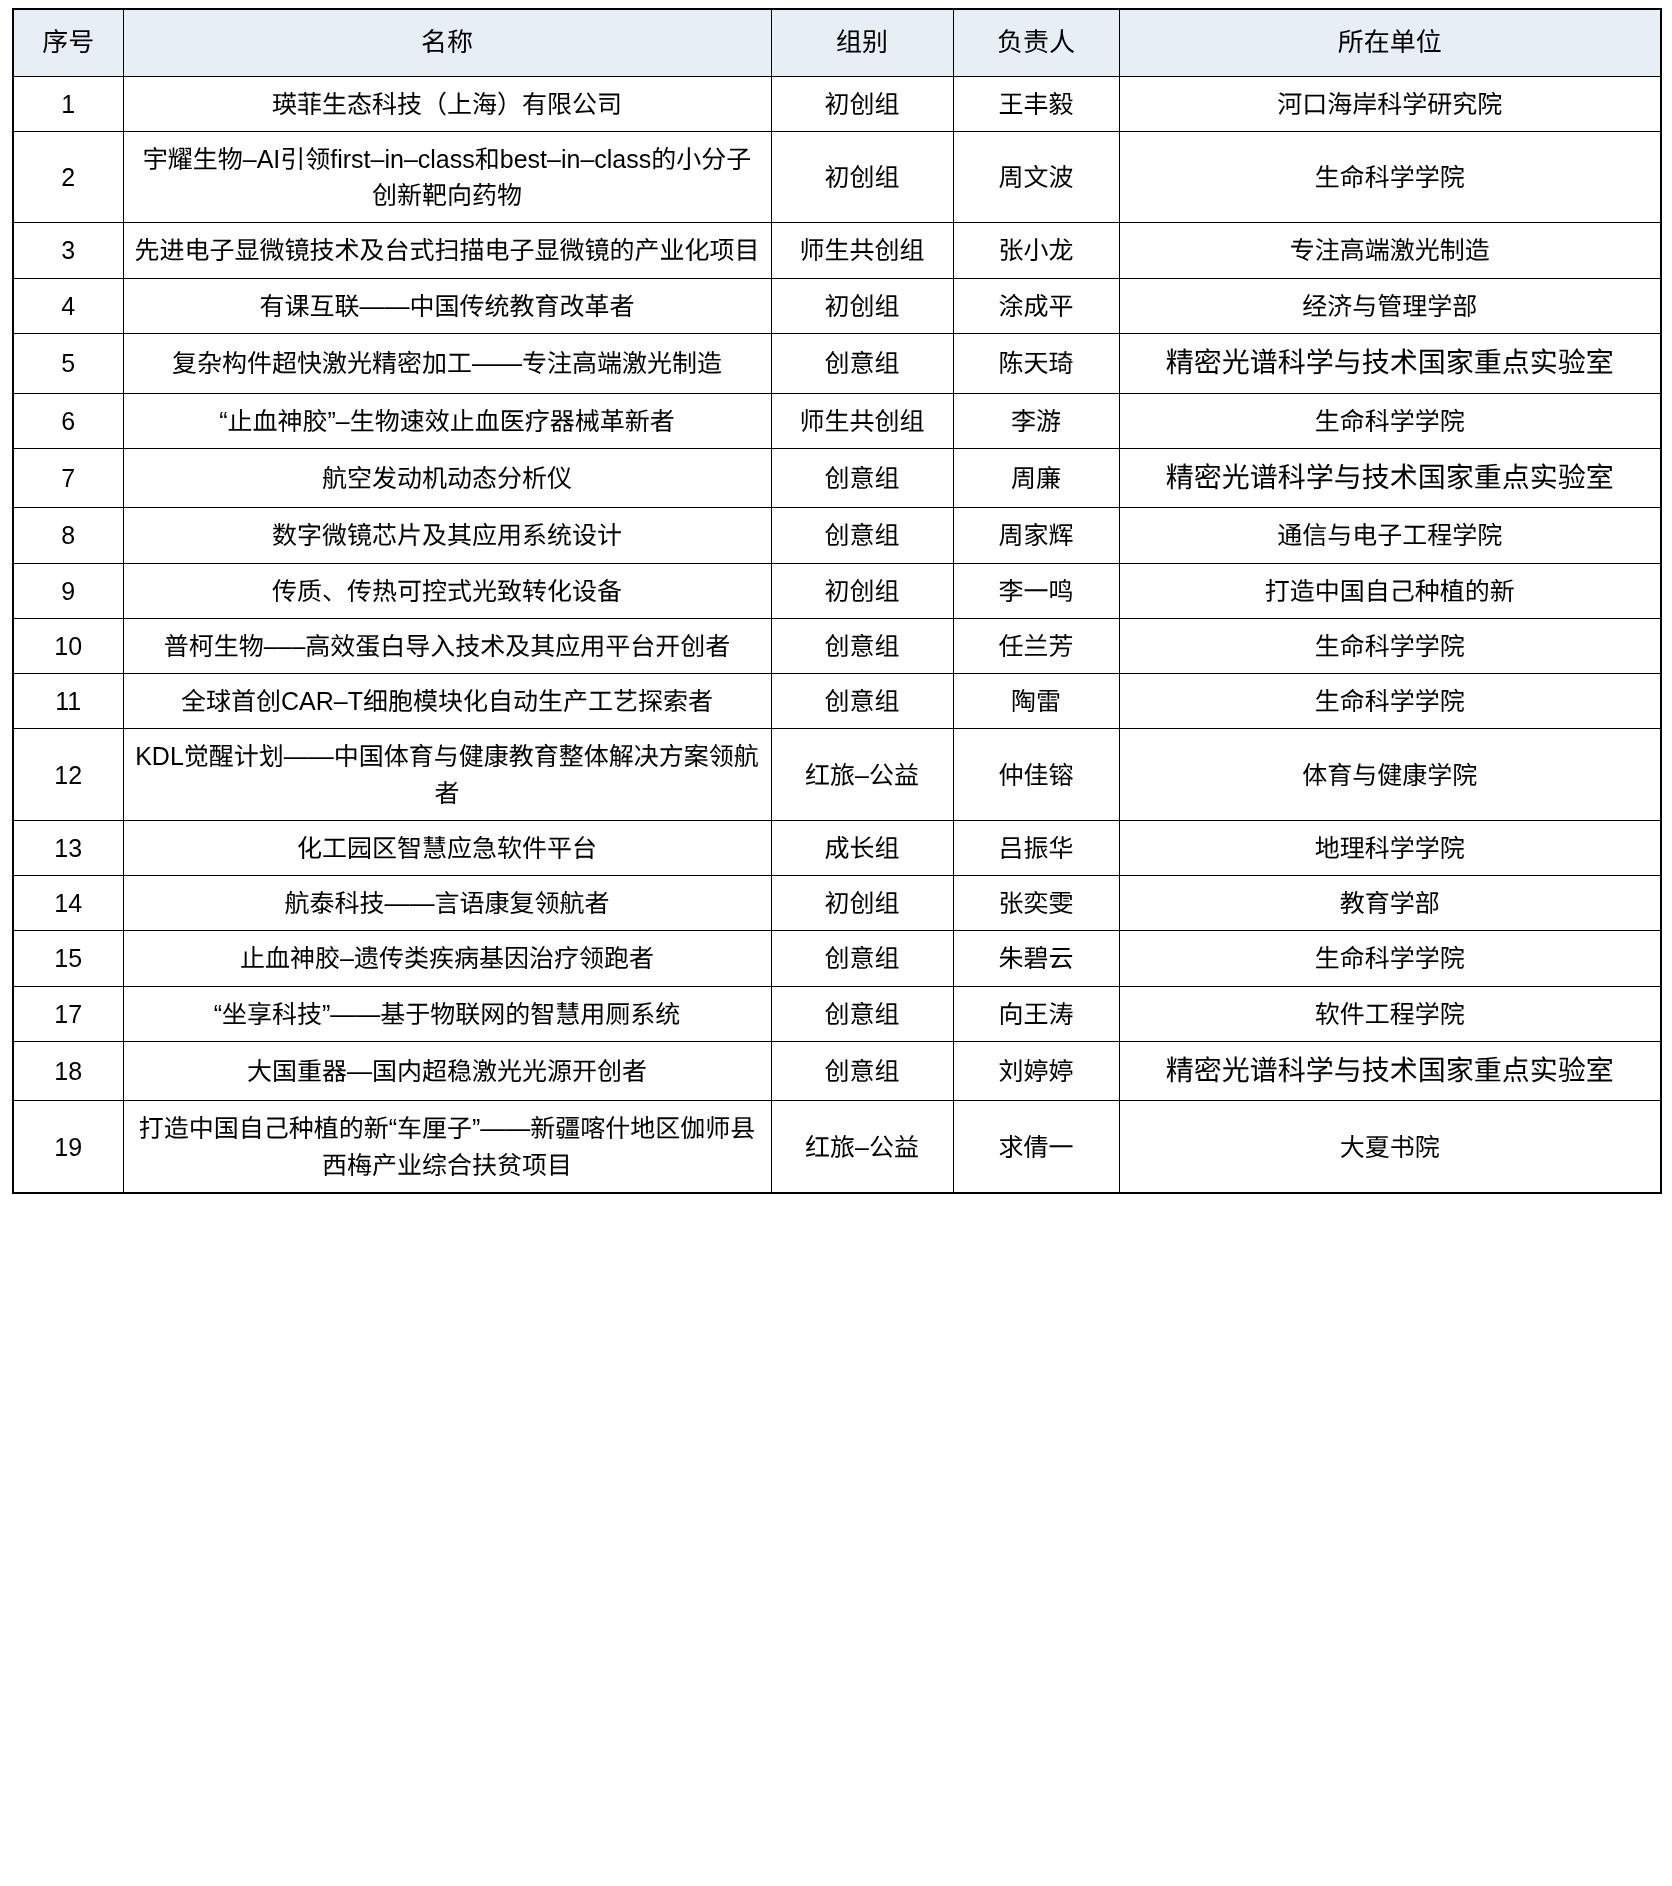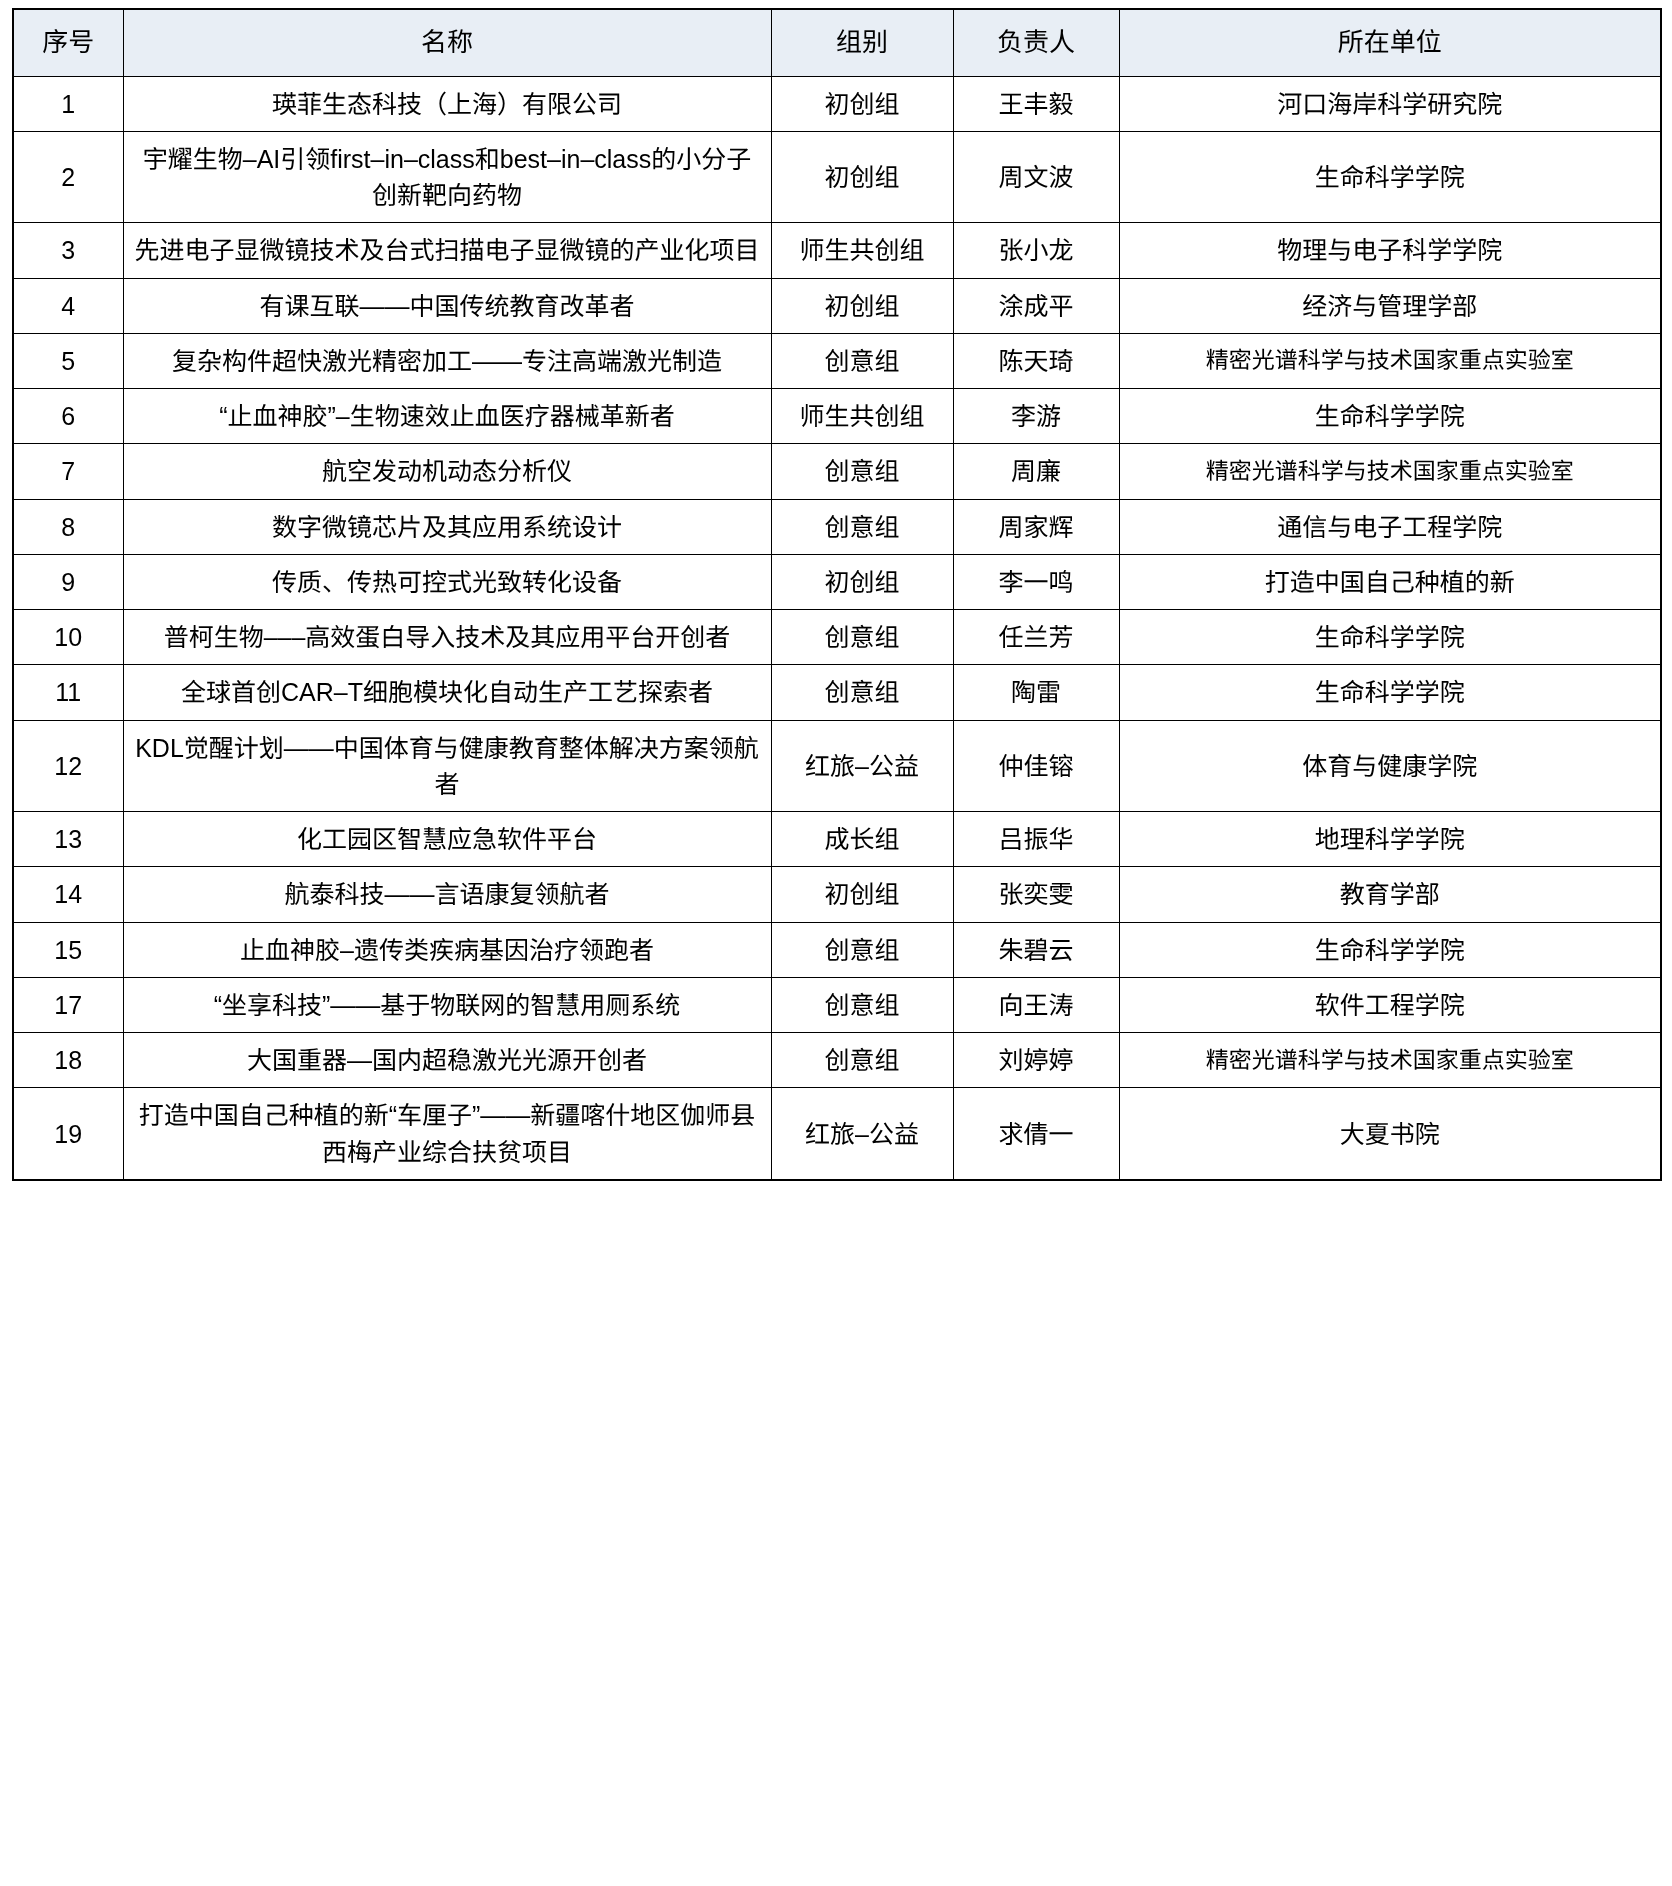--- a/index.html
+++ b/index.html
@@ -58,21 +58,21 @@
   td.cell-owner {
     font-size: 25px;
     white-space: nowrap;
   }
   td.cell-unit {
     font-size: 25px;
     margin-left: 48px;
   }
   
   td.cell-unit.narrow {
-    font-size: 23px;
+    font-size: 28px;
     white-space: nowrap;
   }
 </style>
 </head>
 <body>
 
 <div class="sheet">
   <table class="project-table">
     <colgroup>
       <col class="c-idx">
@@ -103,21 +103,21 @@
         <td class="cell-name">宇耀生物–AI引领first–in–class和best–in–class的小分子创新靶向药物</td>
         <td class="cell-group">初创组</td>
         <td class="cell-owner">周文波</td>
         <td class="cell-unit">生命科学学院</td>
       </tr>
       <tr>
         <td class="cell-index">3</td>
         <td class="cell-name">先进电子显微镜技术及台式扫描电子显微镜的产业化项目</td>
         <td class="cell-group">师生共创组</td>
         <td class="cell-owner">张小龙</td>
-        <td class="cell-unit">物理与电子科学学院</td>
+        <td class="cell-unit">专注高端激光制造</td>
       </tr>
       <tr>
         <td class="cell-index">4</td>
         <td class="cell-name">有课互联——中国传统教育改革者</td>
         <td class="cell-group">初创组</td>
         <td class="cell-owner">涂成平</td>
         <td class="cell-unit">经济与管理学部</td>
       </tr>
       <tr>
         <td class="cell-index">5</td>

